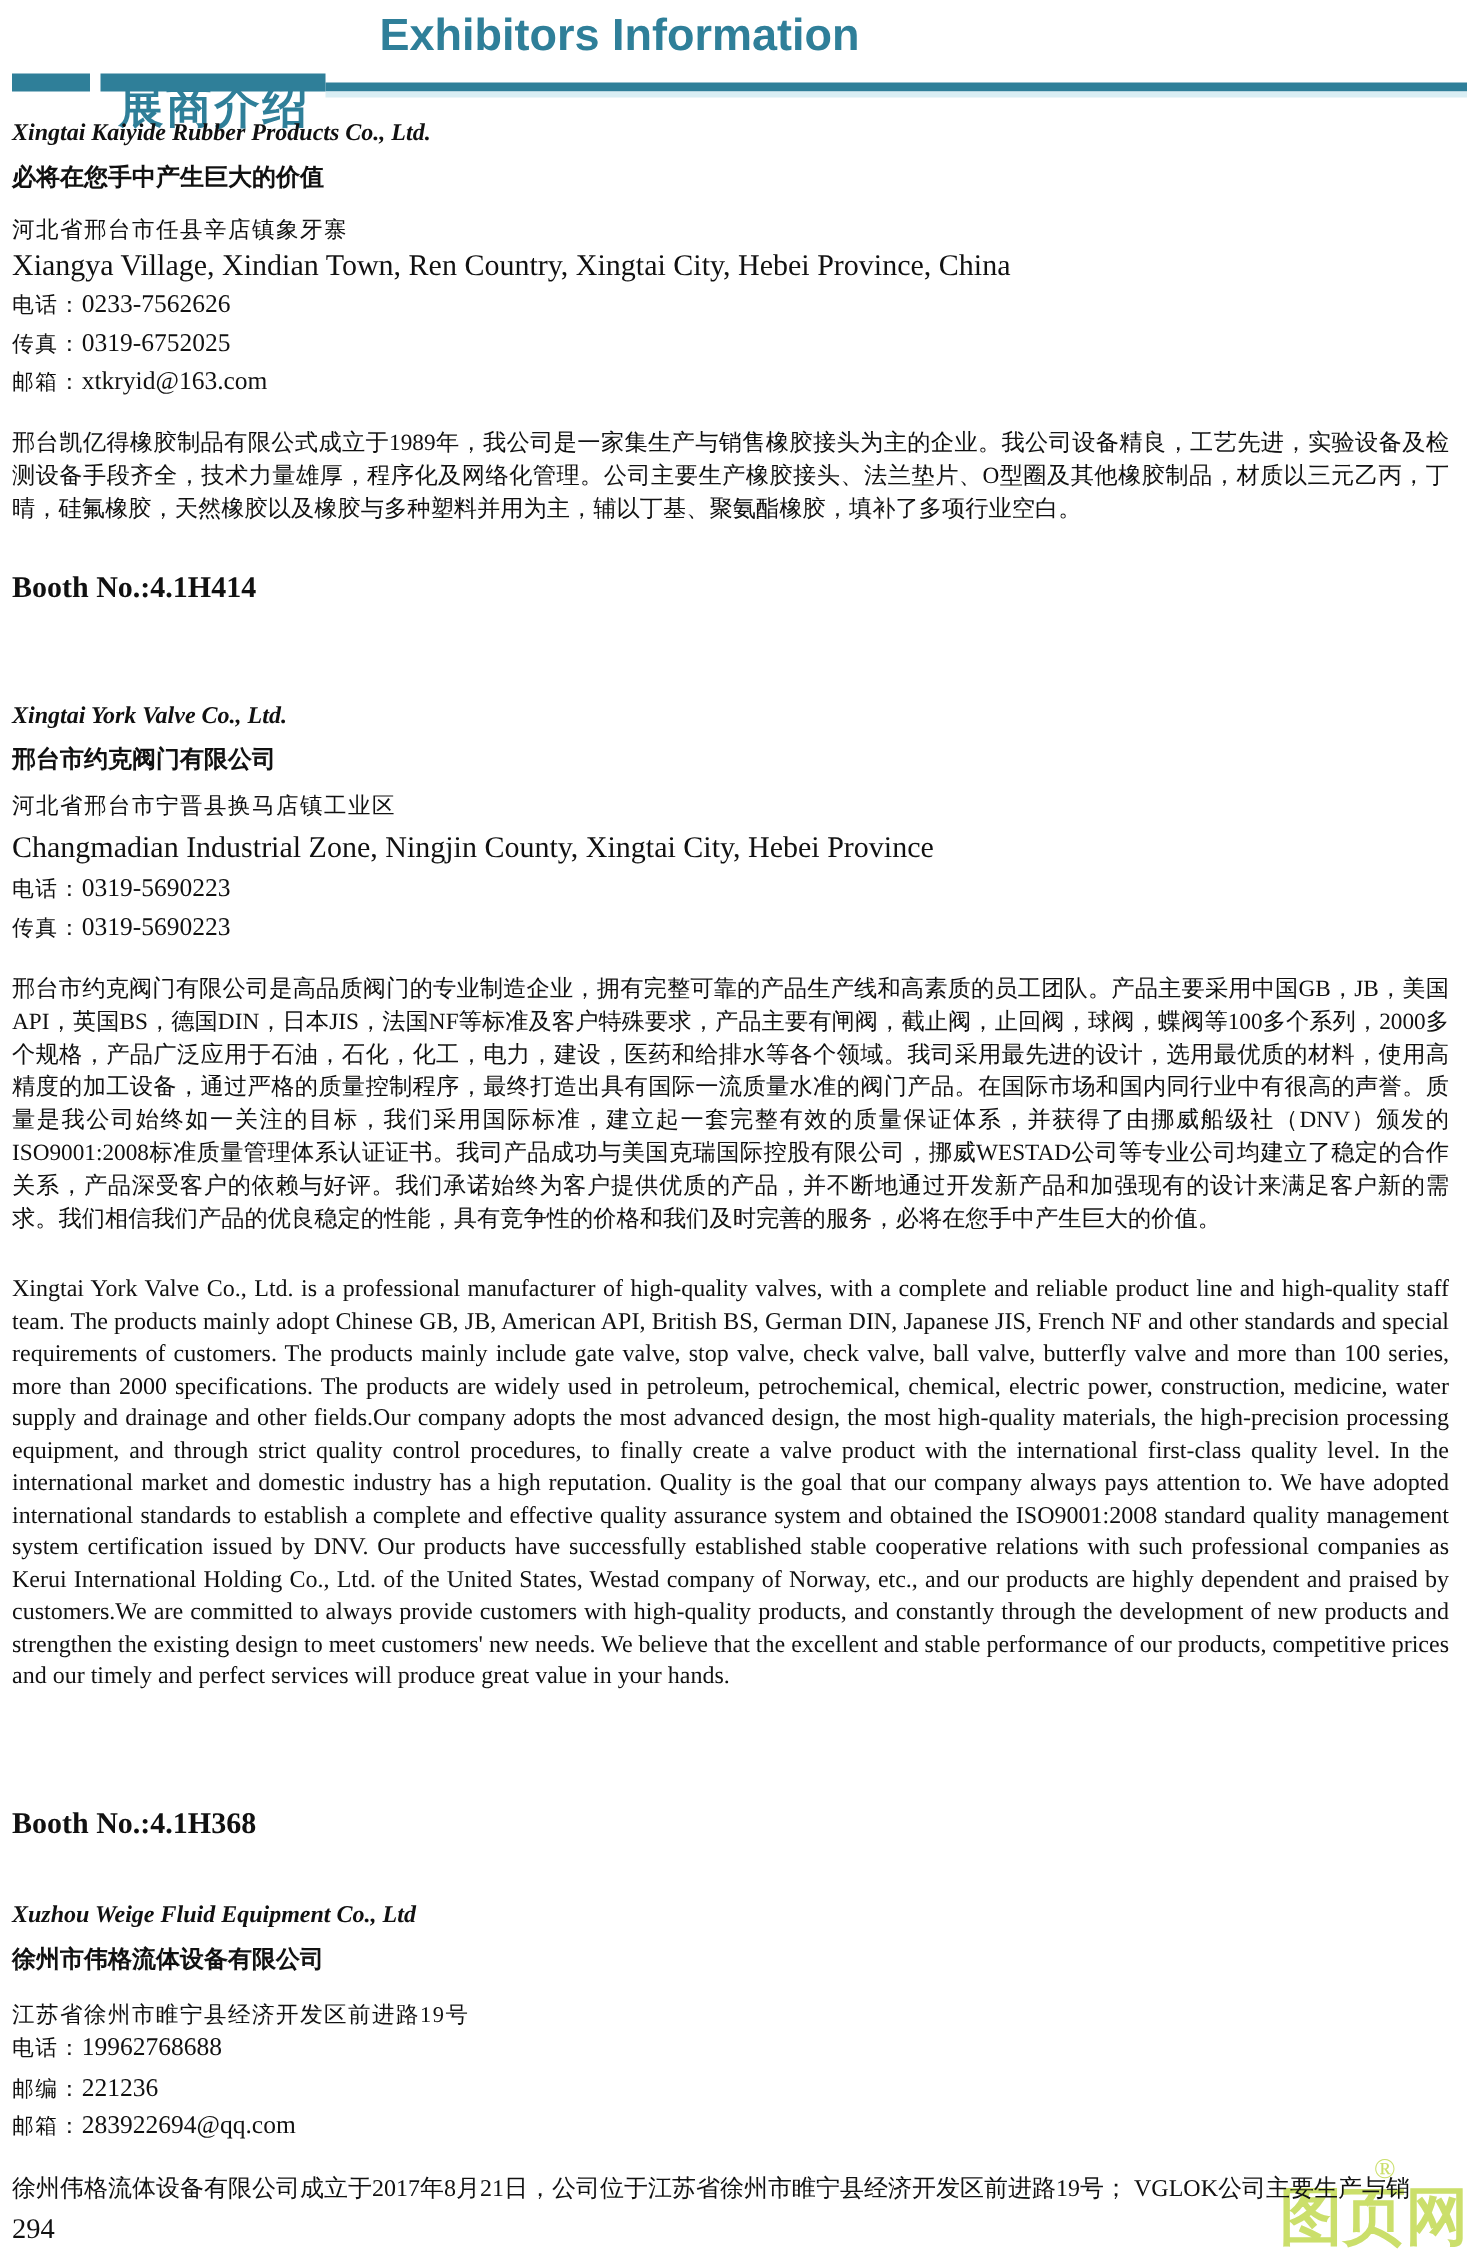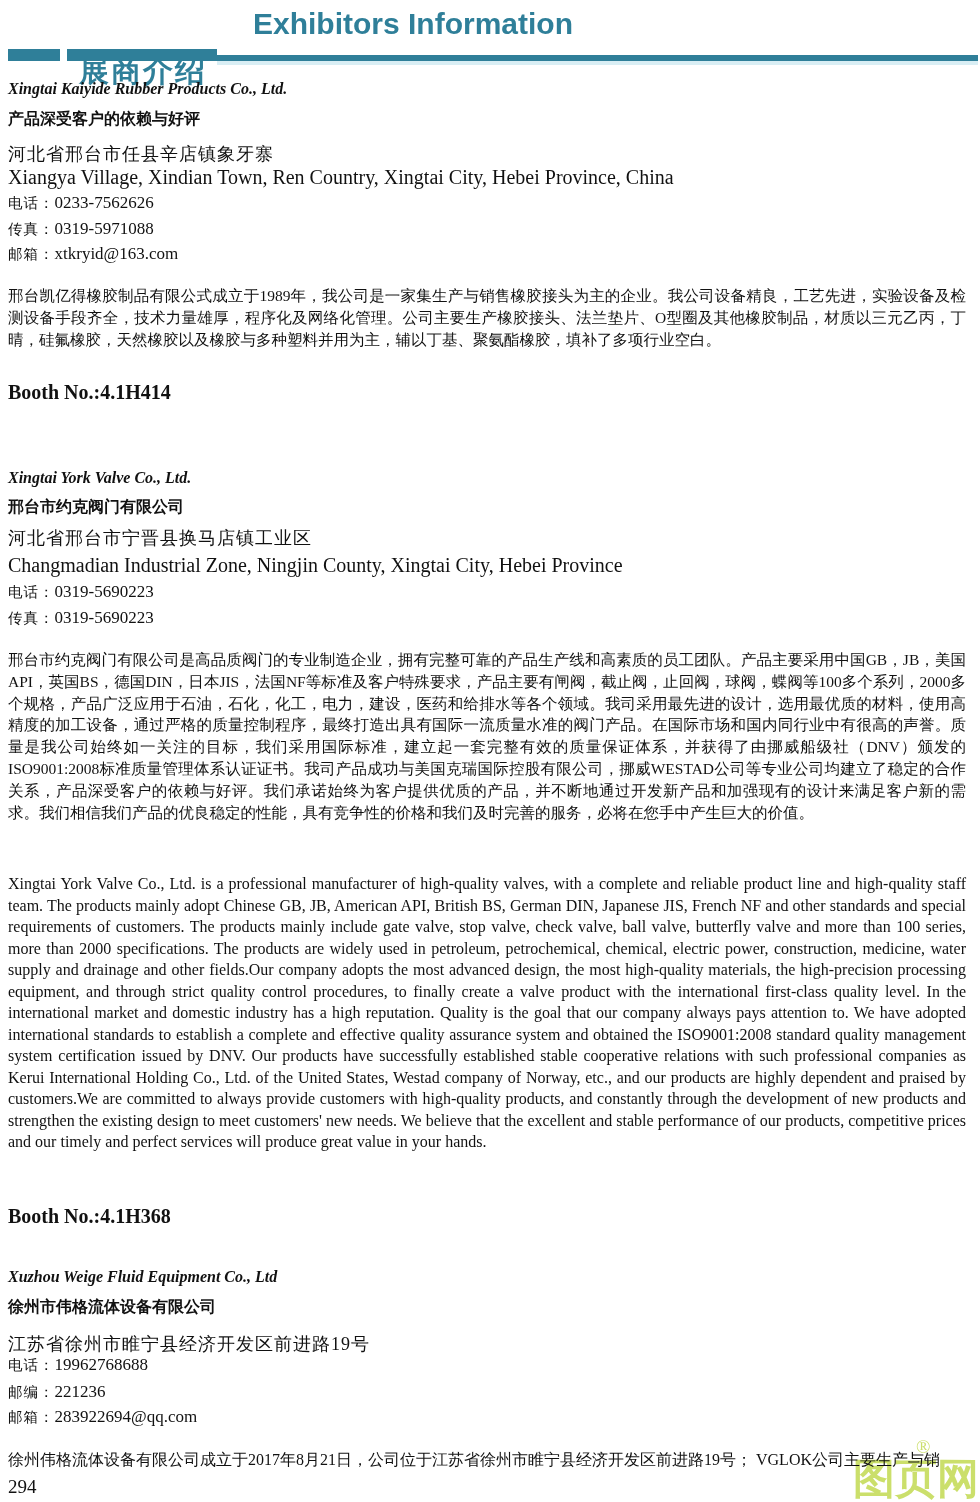--- a/index.html
+++ b/index.html
@@ -21,26 +21,26 @@
     font-weight:bold;font-size:30px;color:var(--accent,#2f7f99);
   }
   .bar{position:absolute;background:var(--accent,#2f7f99);}
   .bar-a{left:8px;width:52px;top:49px;height:12px;}
   .bar-b{left:67px;width:150px;top:49px;height:12px;}
   .bar-c{left:217px;right:2px;top:55px;height:6px;}
   .bar-glow{position:absolute;left:217px;right:2px;top:61px;height:4px;background:#d9eef4;}
   
   .name-en{font-weight:bold;font-size:16px;line-height:22px;font-style:italic;}
   .name-cn{font-weight:bold;font-size:16px;line-height:20px;}
-  .addr-cn{font-size:18px;line-height:19px;letter-spacing:1px;}
+  .addr-cn{font-size:15px;line-height:19px;letter-spacing:1px;}
   .addr-en{font-size:20px;line-height:20px;}
   .contact{font-size:14.5px;line-height:19px;letter-spacing:1px;}
   .contact .val{font-size:17px;letter-spacing:0;}
   .desc-cn{font-size:15.5px;line-height:21.8px;text-align:justify;}
-  .desc-en{font-size:16px;line-height:21.5px;text-align:justify;margin-top:24px;}
+  .desc-en{font-size:16px;line-height:21.5px;text-align:justify;}
   .booth{font-weight:bold;font-size:20px;line-height:22px;}
   .desc-last{font-size:16px;white-space:nowrap;overflow:hidden;z-index:2;}
   .page-num{position:absolute;left:8px;top:1476px;font-size:19px;z-index:2;}
   
   .watermark{
     position:absolute;left:853px;top:1458px;z-index:1;
     font-weight:bold;font-size:42px;letter-spacing:0px;line-height:1;
     color:var(--wm-color,#cbdf6b);white-space:nowrap;
   }
   .wm-reg{position:absolute;left:63px;top:-21px;font-size:19px;font-weight:normal;}
@@ -58,28 +58,28 @@
     <div class="hdr-cn">展商介绍</div>
     <div class="hdr-en">Exhibitors Information</div>
     <div class="bar bar-a"></div>
     <div class="bar bar-b"></div>
     <div class="bar bar-c"></div>
     <div class="bar-glow"></div>
   </div>
 
   <div>
     <div class="abs name-en" style="top:78px">Xingtai Kaiyide Rubber Products Co., Ltd.</div>
-    <div class="abs name-cn" style="top:109px">产品深受客户的依赖与好评</div>
+    <div class="abs name-cn" style="top:109px">必将在您手中产生巨大的价值</div>
     <div class="abs addr-cn" style="top:145px">河北省邢台市任县辛店镇象牙寨</div>
     <div class="abs addr-en" style="top:167px">Xiangya Village, Xindian Town, Ren Country, Xingtai City, Hebei Province, China</div>
     <div class="abs contact" style="top:193px">
       <span>电话：</span><span class="val">0233-7562626</span>
     </div>
     <div class="abs contact" style="top:219px">
-      <span>传真：</span><span class="val">0319-5971088</span>
+      <span>传真：</span><span class="val">0319-6752025</span>
     </div>
     <div class="abs contact" style="top:244px">
       <span>邮箱：</span><span class="val">xtkryid@163.com</span>
     </div>
     <div class="abs desc-cn" style="top:285px">邢台凯亿得橡胶制品有限公式成立于1989年，我公司是一家集生产与销售橡胶接头为主的企业。我公司设备精良，工艺先进，实验设备及检测设备手段齐全，技术力量雄厚，程序化及网络化管理。公司主要生产橡胶接头、法兰垫片、O型圈及其他橡胶制品，材质以三元乙丙，丁晴，硅氟橡胶，天然橡胶以及橡胶与多种塑料并用为主，辅以丁基、聚氨酯橡胶，填补了多项行业空白。</div>
     <div class="abs booth" style="top:381px">Booth No.:4.1H414</div>
   </div>
 
   <div>
     <div class="abs name-en" style="top:467px">Xingtai York Valve Co., Ltd.</div>

